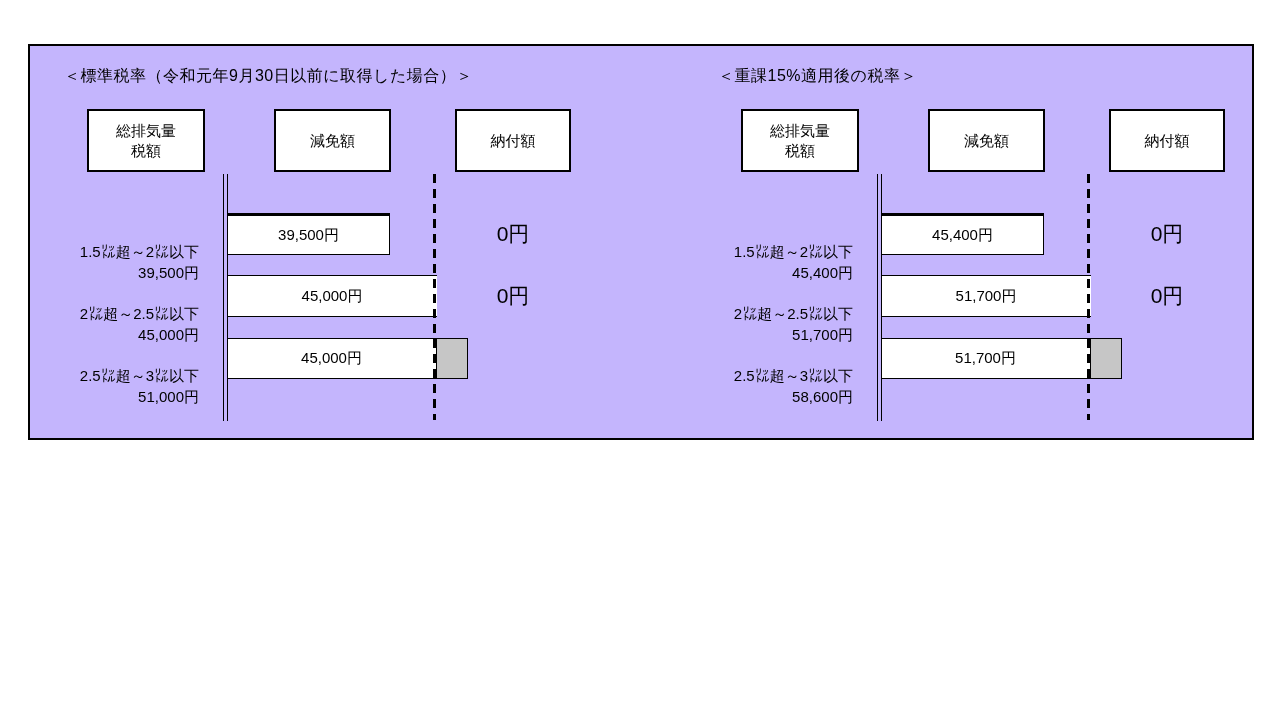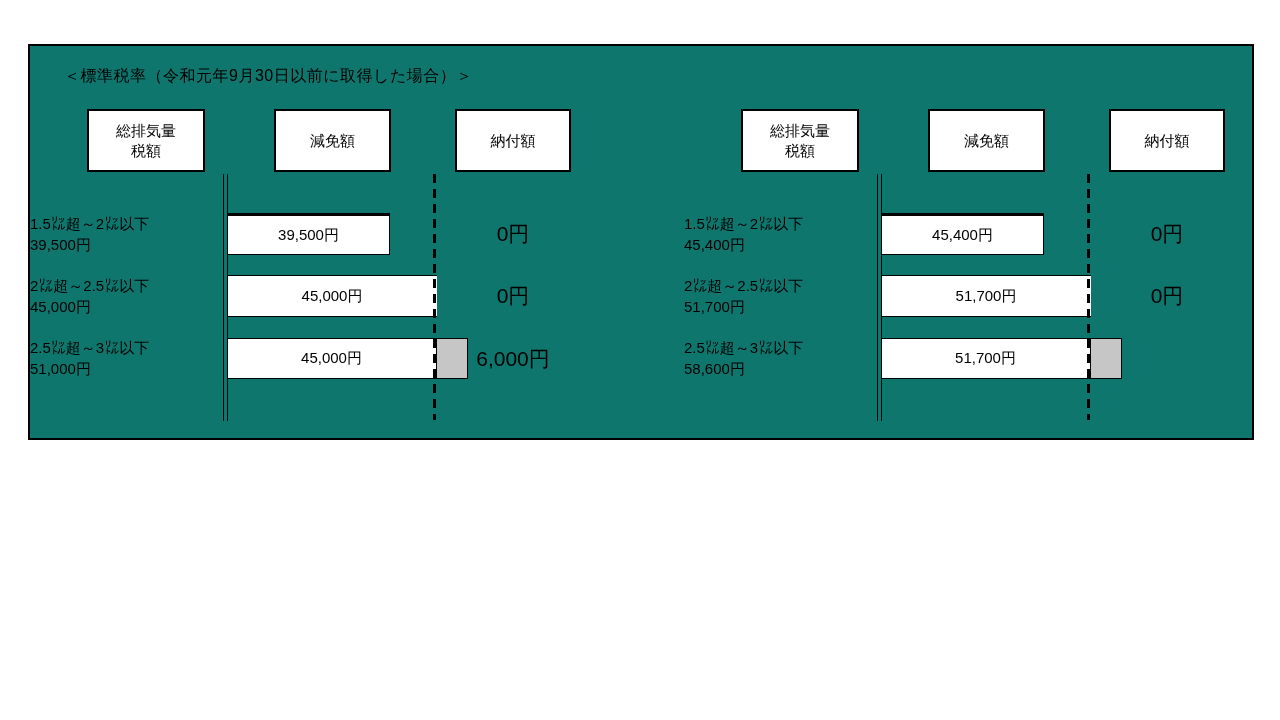--- a/index.html
+++ b/index.html
@@ -9,21 +9,21 @@
     font-family: "Liberation Sans", sans-serif;
     color: #000000;
     position: relative;
     overflow: hidden;
   }
   .frame {
     position: absolute;
     left: 28px; top: 44px;
     width: 1226px; height: 396px;
     border: 2px solid #000000;
-    background: #0f766e;
+    background: #c4b5fd;
   }
   .panel {
     position: absolute;
     top: 0;
     width: 572px; height: 392px;
   }
   .panel-title {
     position: absolute;
     left: 34px; top: 19px;
     font-size: 16px;
@@ -83,23 +83,25 @@
     position: absolute;
     left: 406px;
     width: 32px;
     background: #c6c6c6;
     border: 1.5px solid #000000;
     z-index: 2;
   }
   .row-label {
     position: absolute;
     left: 0; width: 169px;
+    text-align: right;
     font-size: 15px;
     line-height: 21px;
     white-space: nowrap;
+    margin-top: 28px;
   }
   .payment {
     position: absolute;
     left: 425px; width: 116px;
     display: flex;
     align-items: center;
     justify-content: center;
     font-size: 21px;
   }
 </style>
@@ -146,24 +148,24 @@
     </div>
     <div class="bar open" style="top:292px;width:241px;height:41px">
       <div class="bar3-label">
         <span>45,000円</span>
       </div>
     </div>
     <div class="excess" style="top:292px;height:41px"></div>
 
     <div class="payment" style="top:167px;height:42px">0円</div>
     <div class="payment" style="top:229px;height:42px">0円</div>
-    <div class="payment" style="top:292px;height:41px">6,000円</div>
   </div>
 
   <div class="panel" style="left:654px">
+    <div class="panel-title">＜重課15%適用後の税率＞</div>
 
     <div class="hbox" style="left:57px;width:118px">
       <div>総排気量</div>
       <div>税額</div>
     </div>
     <div class="hbox" style="left:244px;width:117px">
       <div>減免額</div>
     </div>
     <div class="hbox" style="left:425px;width:116px">
       <div>納付額</div>

